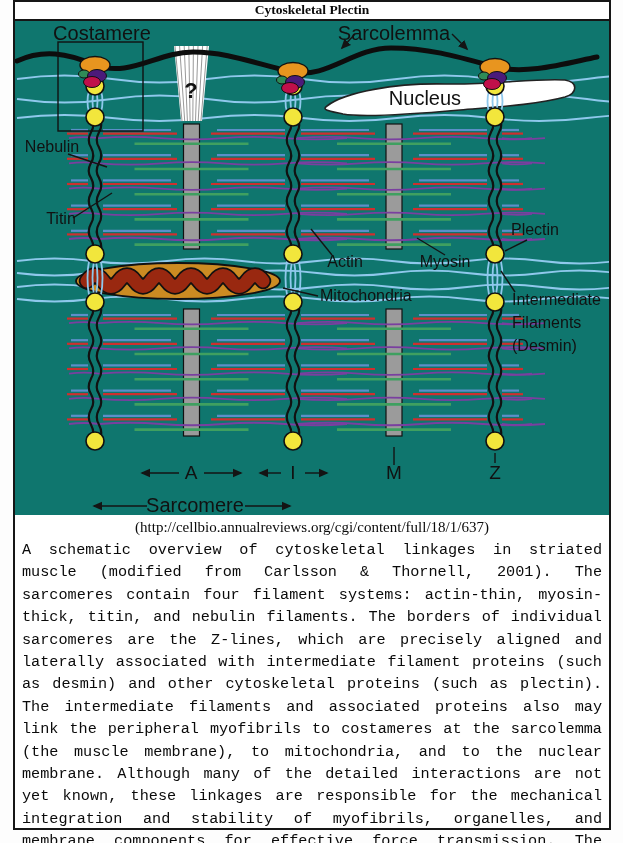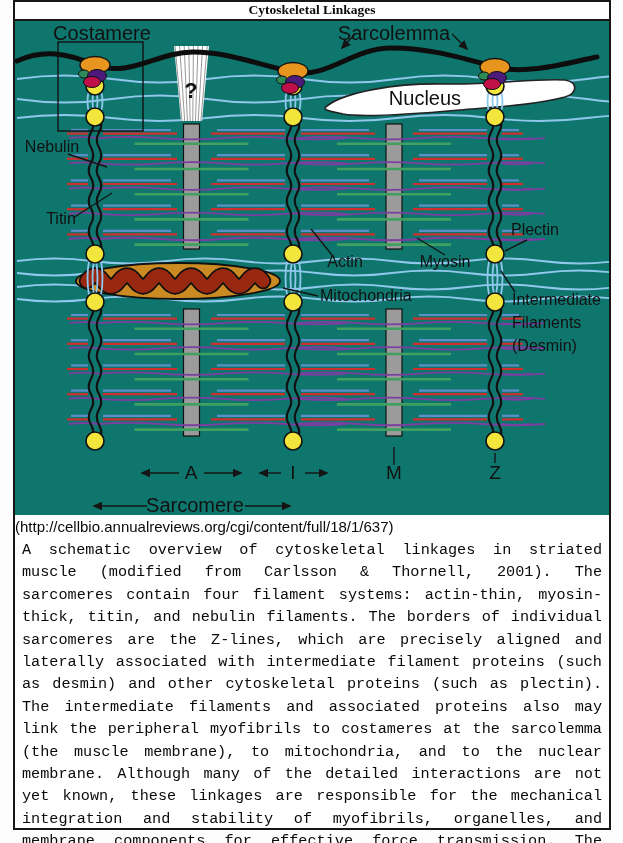--- a/index.html
+++ b/index.html
@@ -1,35 +1,35 @@
 <!DOCTYPE html>
 <html style="--actin-red: #cf2f2f; --nebulin-blue: #5b8fc9; --titin-purple: #7a3fa0; --myosin-green: #3fa060; --intermediate-blue: #8fc8ec; --z-disc-yellow: #f2e63c; --m-band-gray: #9b9b9b; --costamere-orange: #e8951f; --costamere-purple: #4b1a7a; --costamere-red: #c0104a; --costamere-green: #2e8b57; --mito-outer: #cc8b22; --mito-inner: #992810;"><head>
 <meta charset="utf-8">
 <style>
   html,body{margin:0;padding:0;background:#ffffff;}
   .page{position:relative;width:623px;height:843px;background:#fdfdfd;font-family:"Liberation Serif",serif;}
   .frame{position:absolute;left:13px;top:0;width:598px;height:830px;border:2px solid #161616;box-sizing:border-box;background:#ffffff;}
   .title-bar{height:17px;line-height:16px;text-align:center;font-weight:bold;font-size:13.5px;border-bottom:2px solid #161616;font-family:"Liberation Serif",serif;color:#0a0a0a;}
   .diagram{position:relative;width:594px;height:494px;background:#0f766e;overflow:hidden;}
-  .url-line{height:24px;line-height:24px;font-size:15px;color:#0a0a0a;font-family:Liberation Sans, sans-serif;}
+  .url-line{height:24px;line-height:24px;text-align:center;font-size:15px;color:#0a0a0a;font-family:Liberation Serif, serif;}
   .caption{padding:0 7px 0 7px;font-size:15.2px;line-height:22.4px;text-align:justify;color:#0a0a0a;font-family:Liberation Mono, monospace;}
   svg text{font-family:"Liberation Sans",sans-serif;fill:#111;}
   .lbl-big{font-size:20px;}
   .lbl-med{font-size:16px;}
   .lbl-band{font-size:19px;}
   .lbl-sarc{font-size:20px;}
   .lbl-q{font-size:22px;font-weight:bold;}
   .ptr{stroke:#141414;stroke-width:1.4;fill:none;}
 </style>
 </head>
 <body>
 
 <div class="page">
   <div class="frame">
-    <div class="title-bar">Cytoskeletal Linkages</div>
+    <div class="title-bar">Cytoskeletal Plectin</div>
 
     <div class="diagram">
       <svg id="schematic-svg" width="594" height="494" viewBox="0 0 594 494">
         <defs>
           <marker id="ah" viewBox="0 0 10 10" refX="7.5" refY="5" markerWidth="8" markerHeight="8" orient="auto">
             <path d="M0,1 L9,5 L0,9 z" fill="#141414"></path>
           </marker>
           <g id="costamere-unit">
             <ellipse cx="0" cy="0" rx="15" ry="8.5" fill="var(--costamere-orange)" stroke="#111" stroke-width="1.4"></ellipse>
             <ellipse cx="-11" cy="9" rx="5.5" ry="4" fill="var(--costamere-green)" stroke="#111" stroke-width="1"></ellipse>

